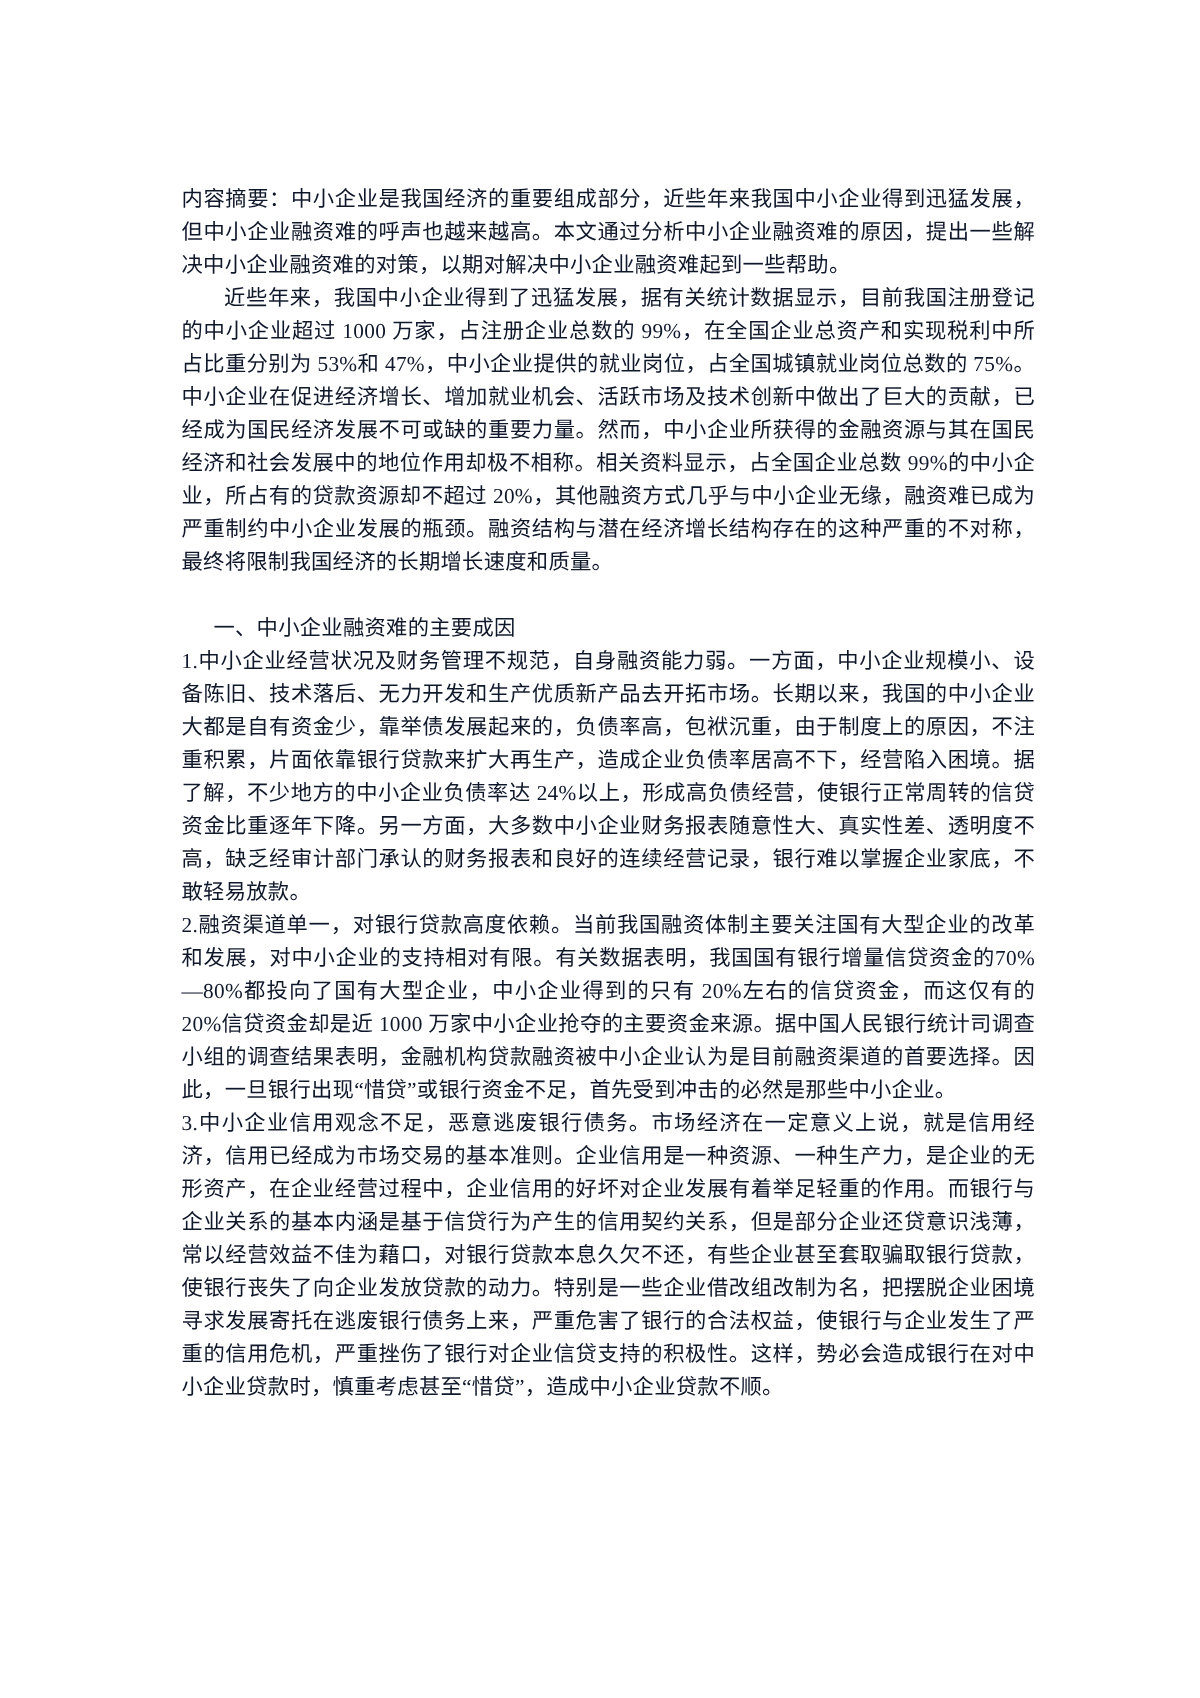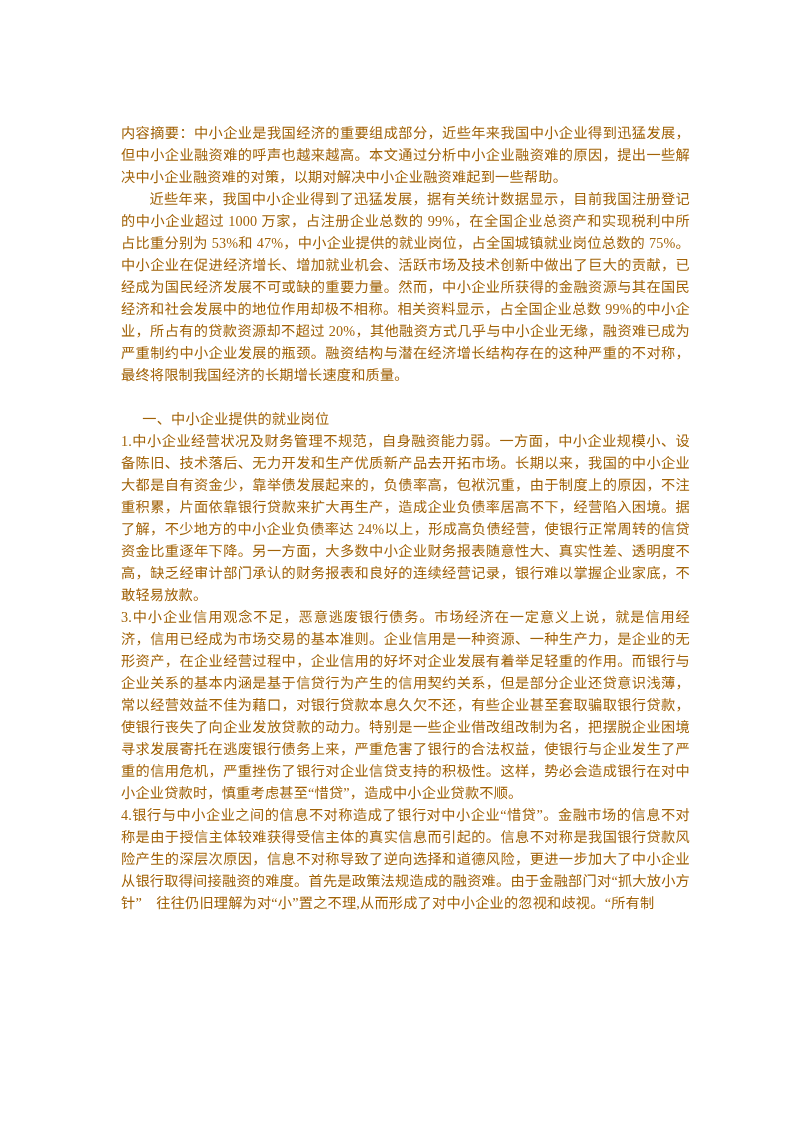--- a/index.html
+++ b/index.html
@@ -15,21 +15,21 @@
   }
   .page {
     box-sizing: border-box;
     width: 800px;
     height: 1132px;
     background: #ffffff;
     padding: 122px 110px 0 121px;
   }
   .textblock {
     width: 569px;
-    color: #a16207;
+    color: #0f172a;
     font-size: 14.2px;
     line-height: 22px;
     text-align: justify;
     text-justify: inter-ideograph;
     letter-spacing: 0.2px;
   }
   .para {
     margin: 0;
     padding: 0;
   }
@@ -49,23 +49,23 @@
 <body>
 
 <div class="page">
   <div class="textblock">
 
     <p class="para"><span>内容摘要：</span><span>中小企业是我国经济的重要组成部分，近些年来我国中小企业得到迅猛发展，但中小企业融资难的呼声也越来越高。本文通过分析中小企业融资难的原因，提出一些解决中小企业融资难的对策，以期对解决中小企业融资难起到一些帮助。</span></p>
 
 
     <p class="para indent">近些年来，我国中小企业得到了迅猛发展，据有关统计数据显示，目前我国注册登记的中小企业超过 1000 万家，占注册企业总数的 99%，在全国企业总资产和实现税利中所占比重分别为 53%和 47%，中小企业提供的就业岗位，占全国城镇就业岗位总数的 75%。中小企业在促进经济增长、增加就业机会、活跃市场及技术创新中做出了巨大的贡献，已经成为国民经济发展不可或缺的重要力量。然而，中小企业所获得的金融资源与其在国民经济和社会发展中的地位作用却极不相称。相关资料显示，占全国企业总数 99%的中小企业，所占有的贷款资源却不超过 20%，其他融资方式几乎与中小企业无缘，融资难已成为严重制约中小企业发展的瓶颈。融资结构与潜在经济增长结构存在的这种严重的不对称，最终将限制我国经济的长期增长速度和质量。</p>
 
-    <p class="heading">一、中小企业提供的就业岗位</p>
+    <p class="heading">一、中小企业融资难的主要成因</p>
 
     <p class="para">1.中小企业经营状况及财务管理不规范，自身融资能力弱。一方面，中小企业规模小、设备陈旧、技术落后、无力开发和生产优质新产品去开拓市场。长期以来，我国的中小企业大都是自有资金少，靠举债发展起来的，负债率高，包袱沉重，由于制度上的原因，不注重积累，片面依靠银行贷款来扩大再生产，造成企业负债率居高不下，经营陷入困境。据了解，不少地方的中小企业负债率达 24%以上，形成高负债经营，使银行正常周转的信贷资金比重逐年下降。另一方面，大多数中小企业财务报表随意性大、真实性差、透明度不高，缺乏经审计部门承认的财务报表和良好的连续经营记录，银行难以掌握企业家底，不敢轻易放款。</p>
 
+    <p class="para">2.融资渠道单一，对银行贷款高度依赖。当前我国融资体制主要关注国有大型企业的改革和发展，对中小企业的支持相对有限。有关数据表明，我国国有银行增量信贷资金的70%—80%都投向了国有大型企业，中小企业得到的只有 20%左右的信贷资金，而这仅有的 20%信贷资金却是近 1000 万家中小企业抢夺的主要资金来源。据中国人民银行统计司调查小组的调查结果表明，金融机构贷款融资被中小企业认为是目前融资渠道的首要选择。因此，一旦银行出现“惜贷”或银行资金不足，首先受到冲击的必然是那些中小企业。</p>
 
     <p class="para">3.中小企业信用观念不足，恶意逃废银行债务。市场经济在一定意义上说，就是信用经济，信用已经成为市场交易的基本准则。企业信用是一种资源、一种生产力，是企业的无形资产，在企业经营过程中，企业信用的好坏对企业发展有着举足轻重的作用。而银行与企业关系的基本内涵是基于信贷行为产生的信用契约关系，但是部分企业还贷意识浅薄，常以经营效益不佳为藉口，对银行贷款本息久欠不还，有些企业甚至套取骗取银行贷款，使银行丧失了向企业发放贷款的动力。特别是一些企业借改组改制为名，把摆脱企业困境寻求发展寄托在逃废银行债务上来，严重危害了银行的合法权益，使银行与企业发生了严重的信用危机，严重挫伤了银行对企业信贷支持的积极性。这样，势必会造成银行在对中小企业贷款时，慎重考虑甚至“惜贷”，造成中小企业贷款不顺。</p>
 
-    <p class="para">4.银行与中小企业之间的信息不对称造成了银行对中小企业“惜贷”。金融市场的信息不对称是由于授信主体较难获得受信主体的真实信息而引起的。信息不对称是我国银行贷款风险产生的深层次原因，信息不对称导致了逆向选择和道德风险，更进一步加大了中小企业从银行取得间接融资的难度。首先是政策法规造成的融资难。由于金融部门对“抓大放小方针”　往往仍旧理解为对“小”置之不理,从而形成了对中小企业的忽视和歧视。“所有制</p>
 
   </div>
 </div>
 
 </body></html>

